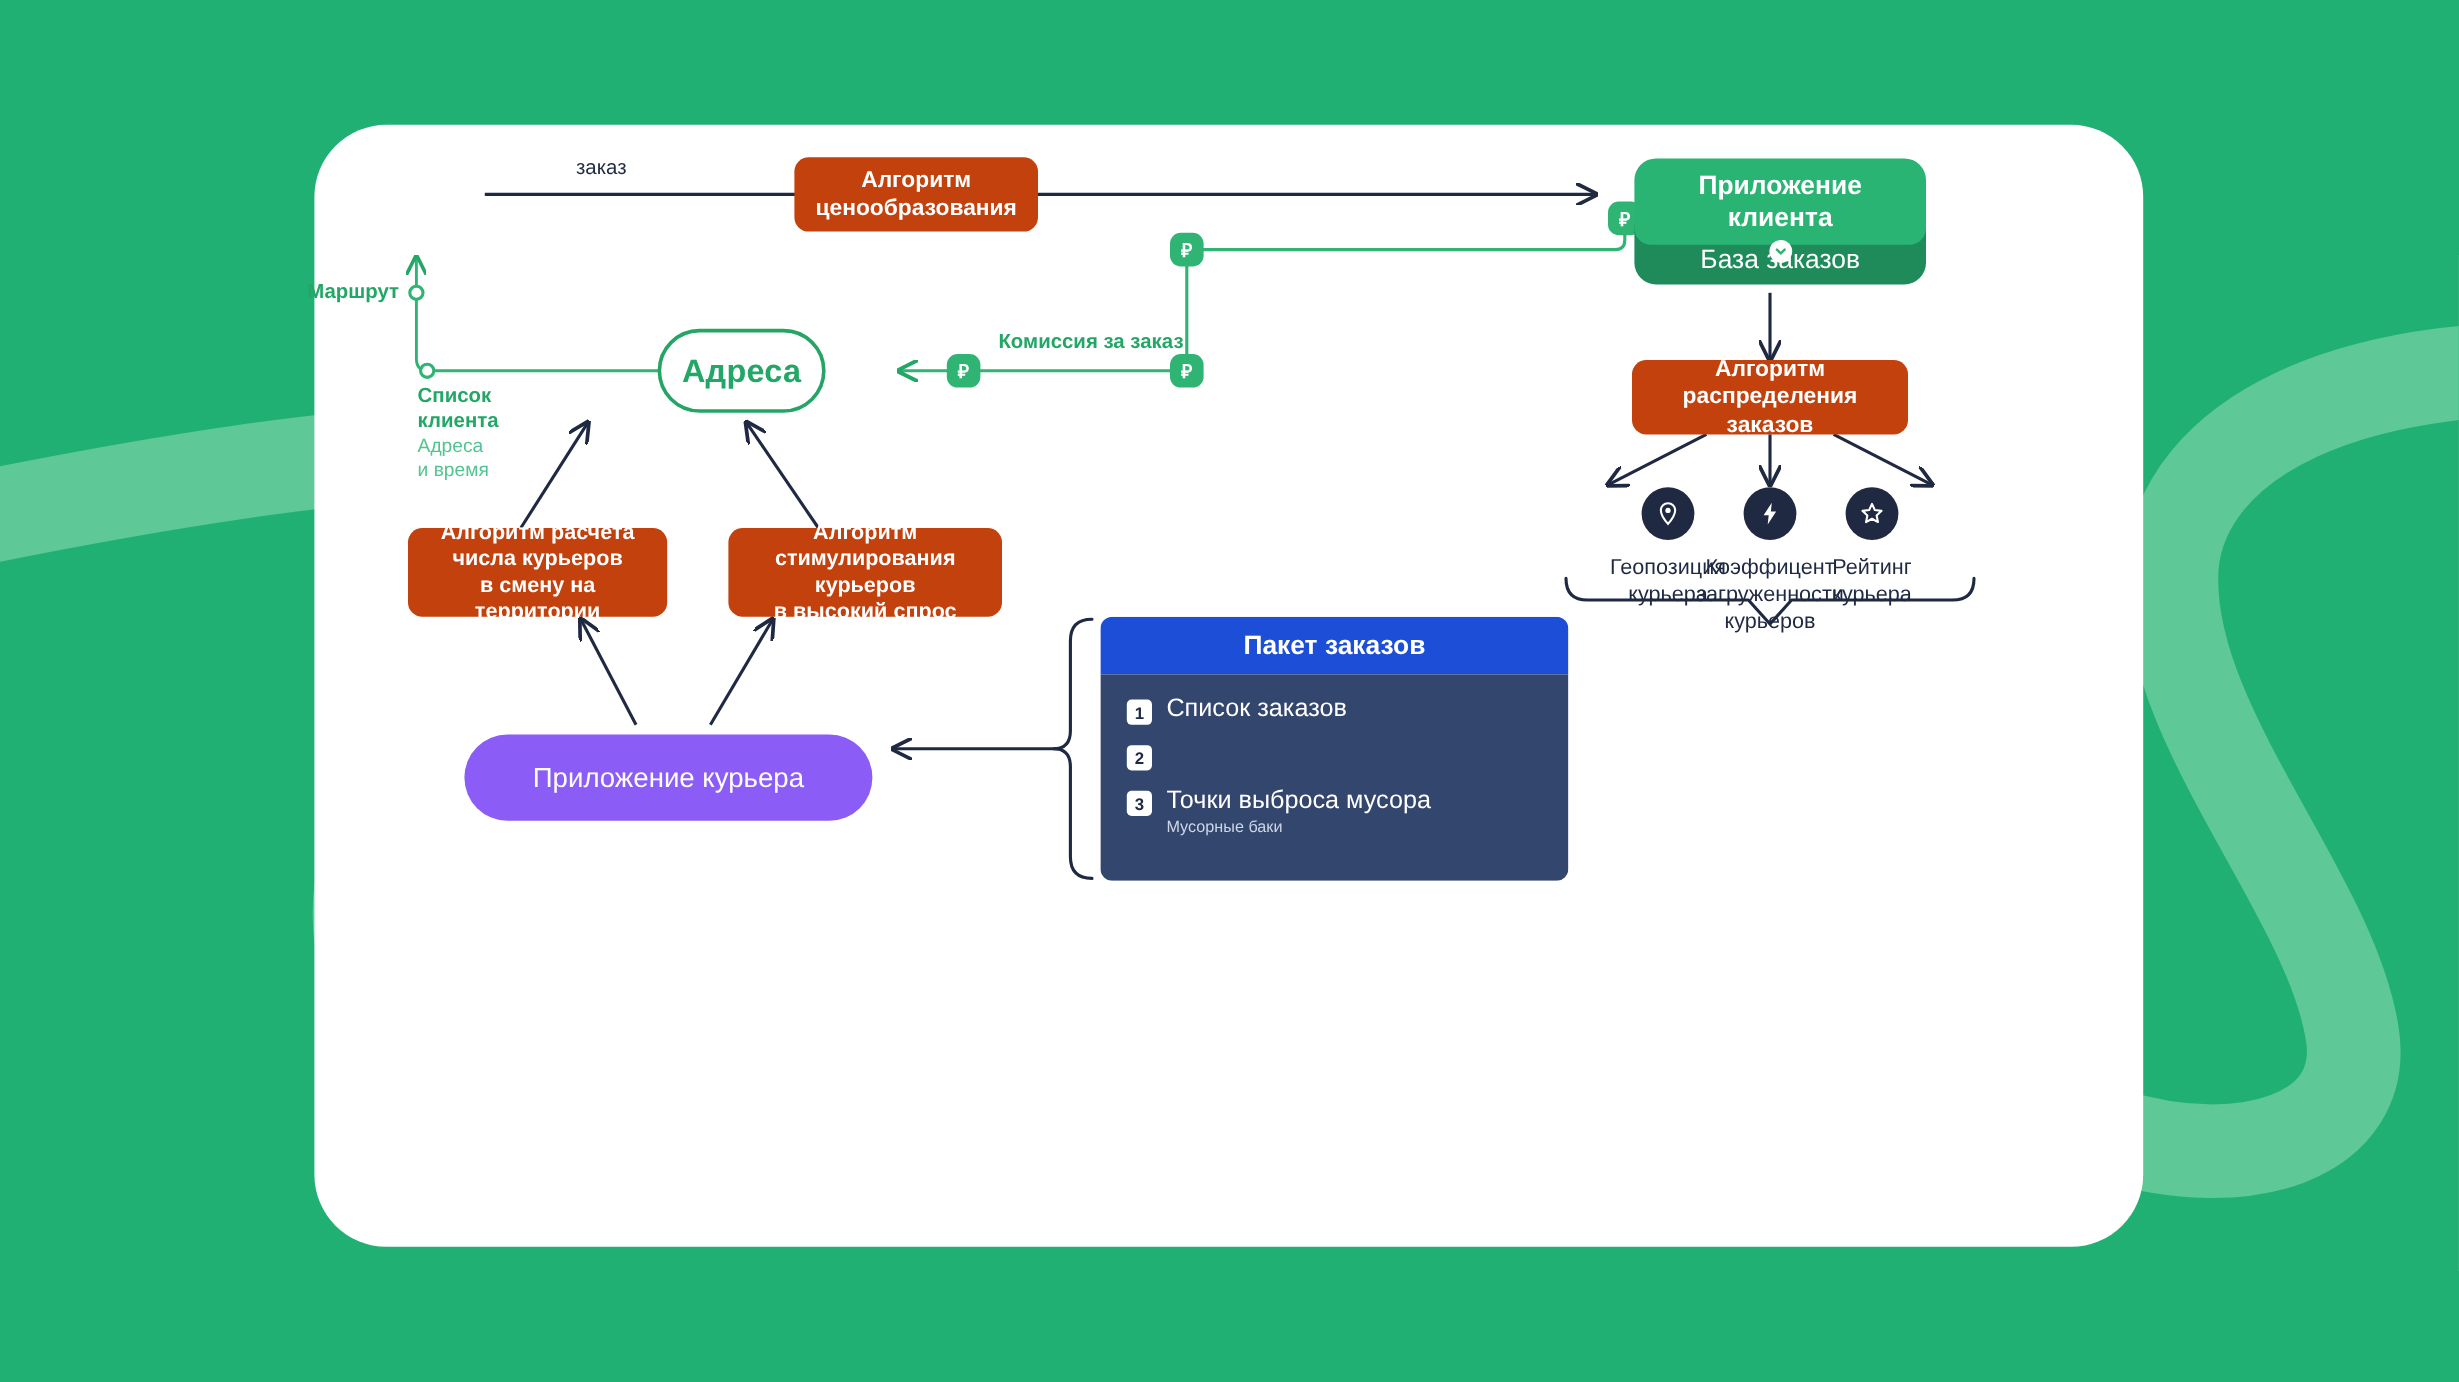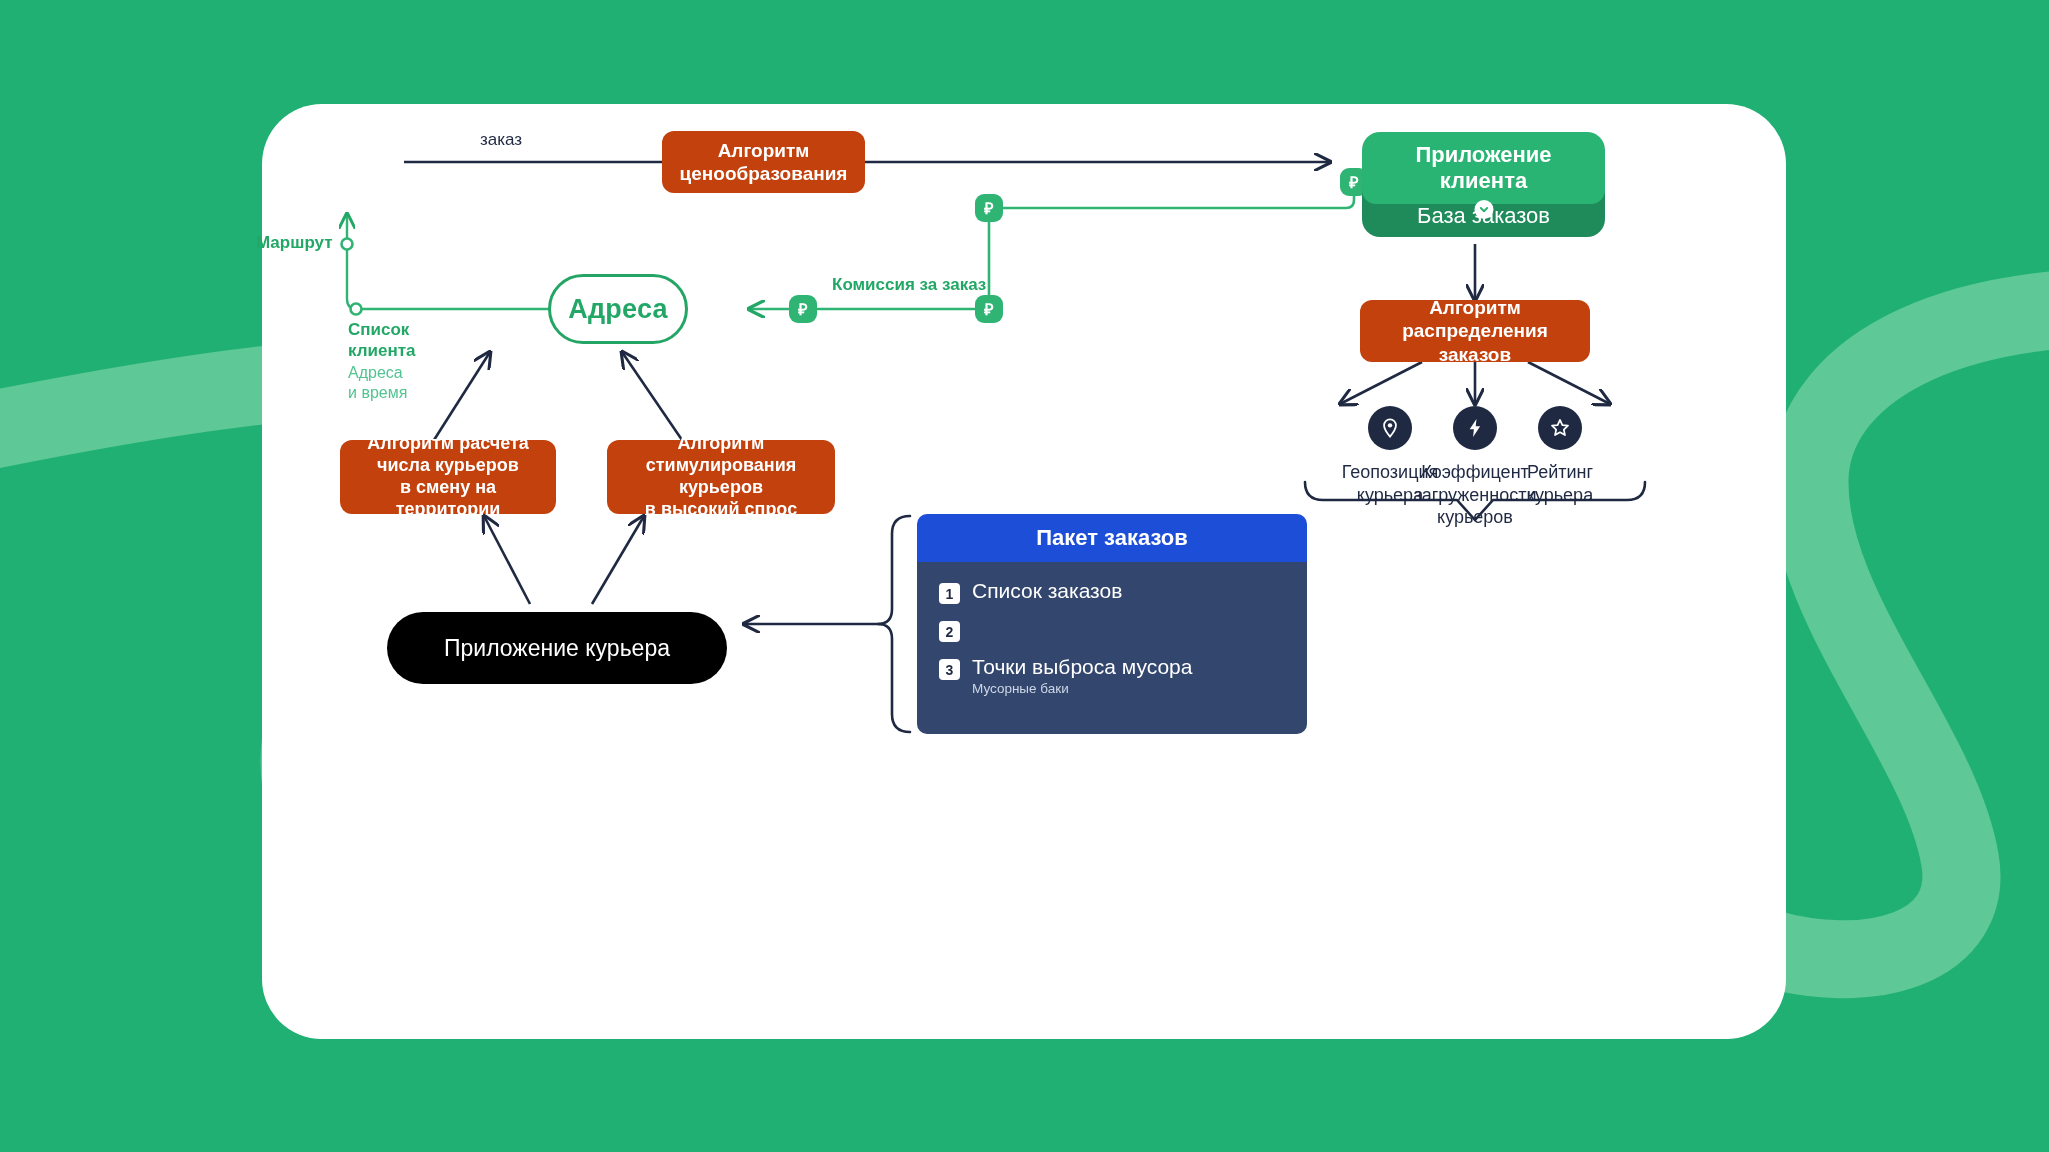--- a/index.html
+++ b/index.html
@@ -47,21 +47,21 @@
   #client-chevron{
     position:absolute;left:50%;top:68px;transform:translateX(-50%);
     width:19px;height:19px;border-radius:50%;background:#ffffff;z-index:3;
     display:flex;align-items:center;justify-content:center;
   }
   #client-chevron svg{display:block;}
 
   
   #courier-app{
     position:absolute;left:125px;top:508px;width:340px;height:72px;
-    background:#000000;border-radius:36px;color:#fff;
+    background:#8b5cf6;border-radius:36px;color:#fff;
     display:flex;align-items:center;justify-content:center;
     font-size:23px;font-weight:500;
   }
 
   
   .factor{position:absolute;width:170px;display:flex;flex-direction:column;
           align-items:center;}
   .factor-icon{
     width:44px;height:44px;border-radius:50%;background:#1f2942;
     display:flex;align-items:center;justify-content:center;margin-bottom:11px;

